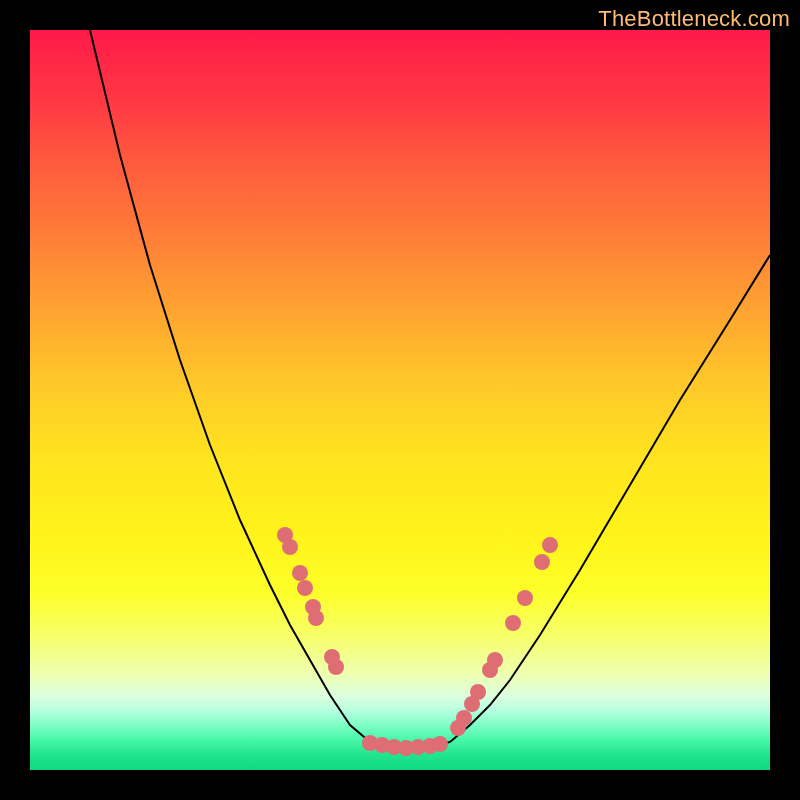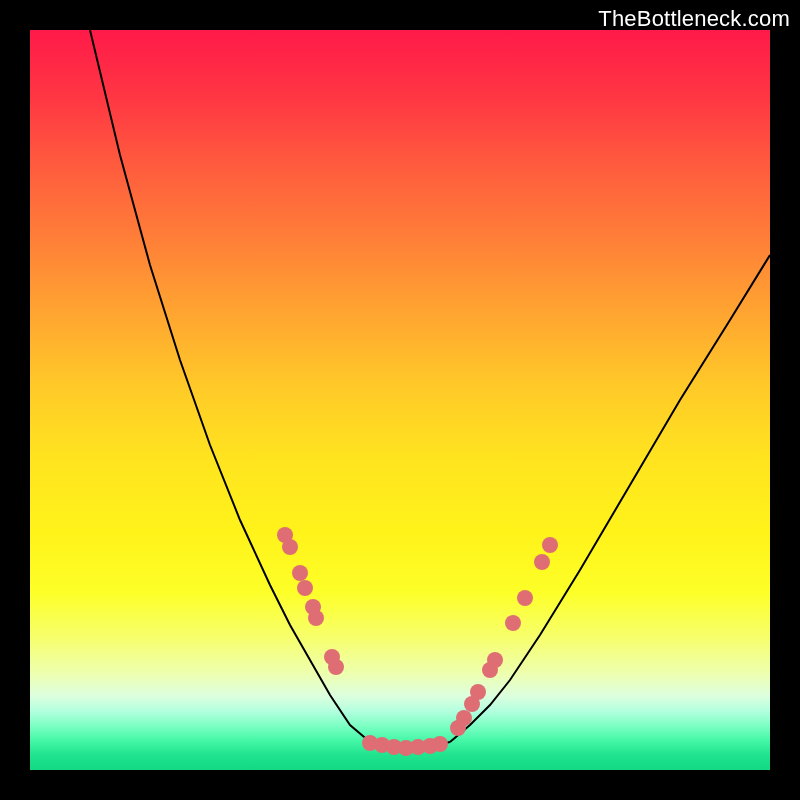--- a/index.html
+++ b/index.html
@@ -38,21 +38,21 @@
       #7dffc4 94%,
       #45f7a7 96%,
       #20e38e 98%,
       #12d983 100%
     );
   }
   .attribution {
     position: absolute;
     top: 6px;
     right: 10px;
-    color: #ffffff;
+    color: #fdba74;
     font-size: 22px;
     font-weight: 500;
     letter-spacing: 0.2px;
     z-index: 5;
   }
   svg.curves {
     position: absolute;
     inset: 0;
     width: 100%;
     height: 100%;

